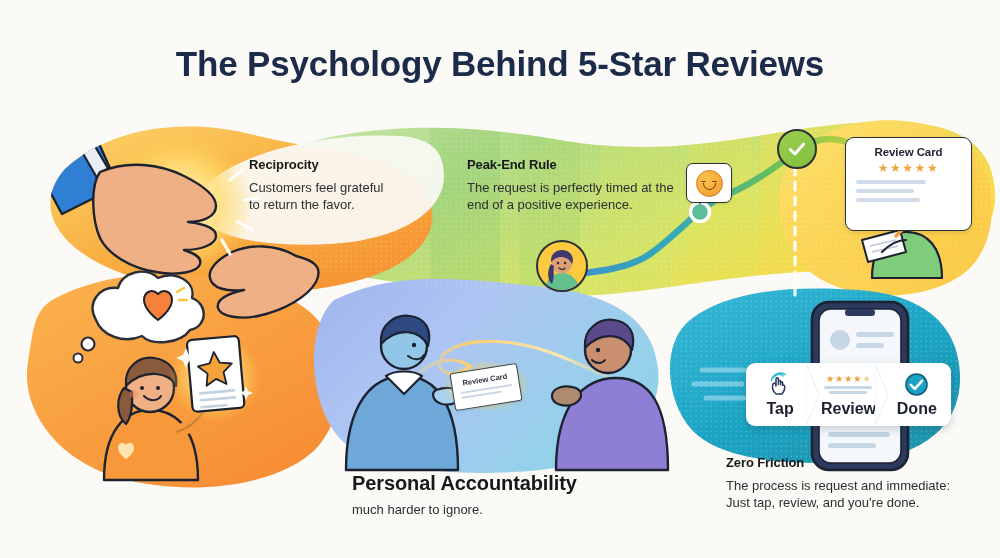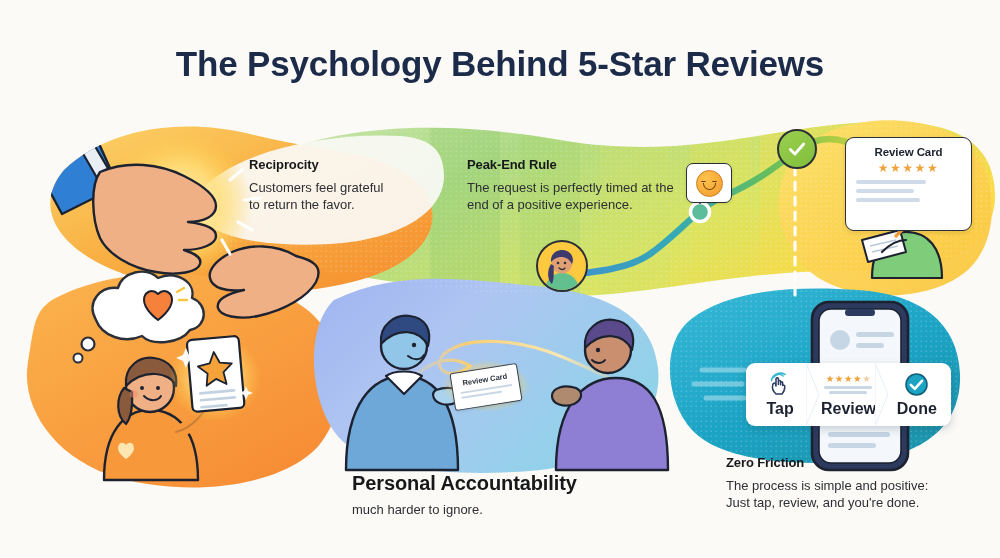--- a/index.html
+++ b/index.html
@@ -412,21 +412,21 @@
   <div class="blk" id="blk-accountability">
     <h2>Personal Accountability</h2>
     <p>
       <span>much harder to ignore.</span>
     </p>
   </div>
 
   <div class="blk" id="blk-zerofriction">
     <h2>Zero Friction</h2>
     <p>
-      <span>The process is simple and positive:</span>
+      <span>The process is request and immediate:</span>
       <span>Just tap, review, and you're done.</span>
     </p>
   </div>
 
   <div class="abs" id="reviewcard">
     <div class="rc-title">Review Card</div>
     <div class="rc-stars">★★★★★</div>
     <div class="rc-line" style="width:70px"></div>
     <div class="rc-line" style="width:58px"></div>
     <div class="rc-line" style="width:64px"></div>

